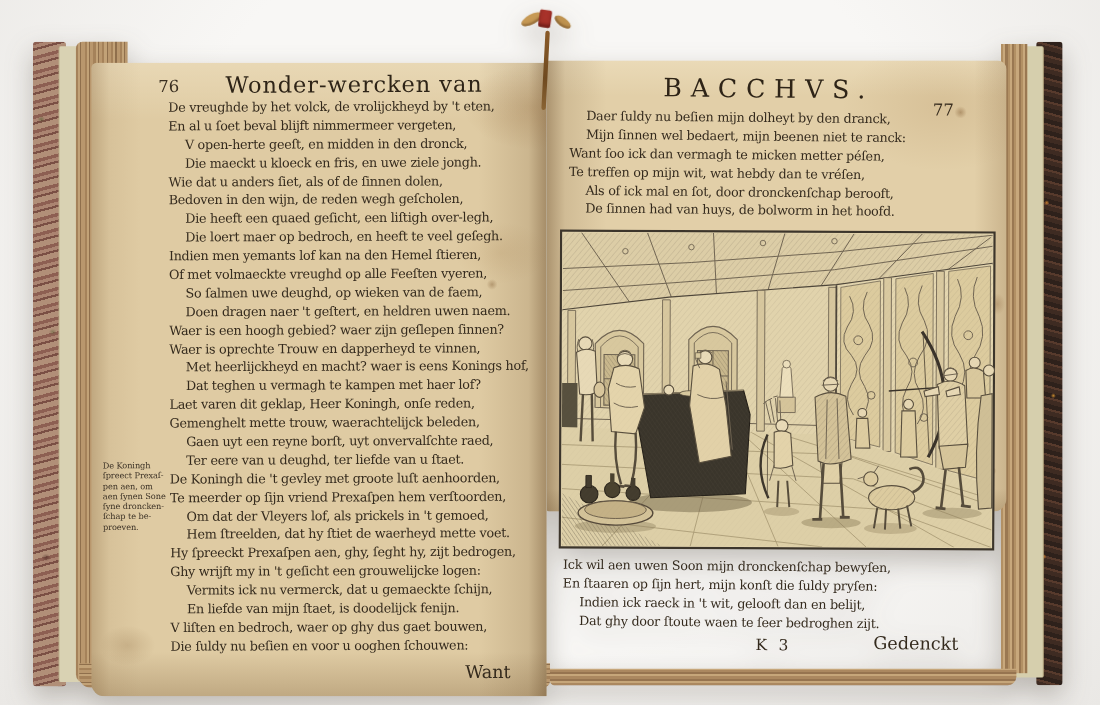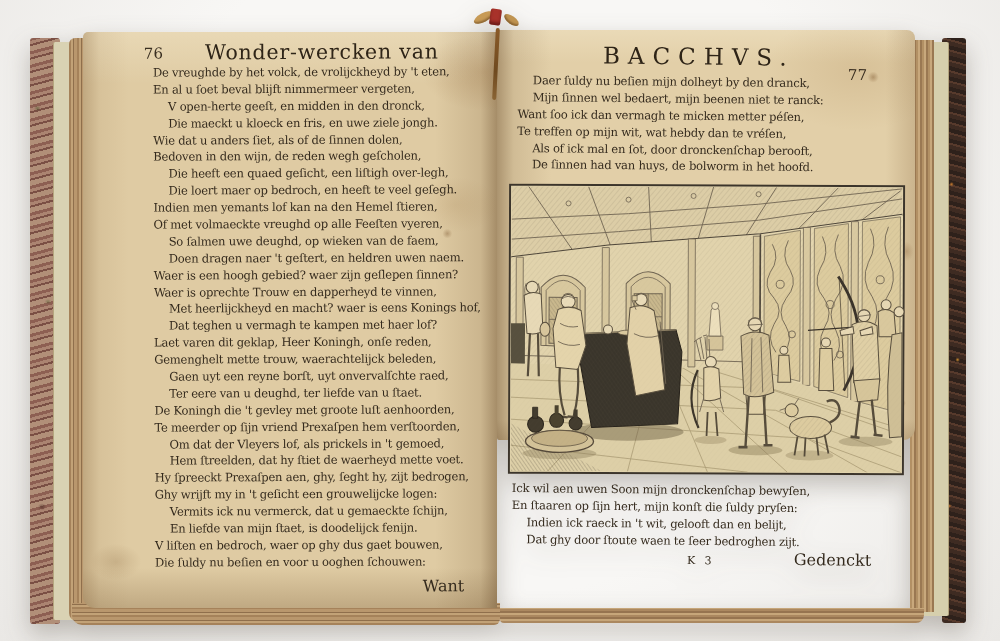--- a/index.html
+++ b/index.html
@@ -34,21 +34,21 @@
   .endpaper-right{left:894px;top:16px;width:26px;height:574px;background:#d6cfad;
     border-right:1px solid #b2a37d;border-radius:2px;}
   .stack-right{left:882px;top:14px;width:24px;height:572px;
     background:repeating-linear-gradient(90deg,#b29064 0 2px,#c8a87c 2px 4px,#9a7852 4px 6px);}
   .stack-bottom-left{left:44px;top:577px;width:428px;height:22px;border-radius:0 0 6px 10px;
     background:repeating-linear-gradient(0deg,#a5825a 0 2px,#c2a277 2px 4px,#8f6f4c 4px 5px,#b9976d 5px 8px);}
   .stack-bottom-right{left:472px;top:582px;width:424px;height:15px;border-radius:0 0 8px 4px;
     background:repeating-linear-gradient(0deg,#ab8860 0 2px,#c6a67a 2px 4px,#967450 4px 6px);}
 
   
-  .page{position:absolute;}
+  .page{position:absolute;margin-top:25px;}
   .page-left{left:55px;top:6px;width:414px;height:576px;border-radius:5px 0 0 12px;
     background:
       radial-gradient(90px 55px at 97% 7%, rgba(146,104,58,.26), transparent 70%),
       radial-gradient(60px 40px at 90% 30%, rgba(150,110,60,.14), transparent 70%),
       radial-gradient(36px 26px at 8% 92%, rgba(120,85,45,.20), transparent 70%),
       radial-gradient(7px 7px at 88% 35%, rgba(110,70,30,.35), transparent 70%),
       linear-gradient(90deg, rgba(120,85,45,.30) 0%, rgba(120,85,45,.08) 4%, rgba(0,0,0,0) 11%),
       linear-gradient(270deg, rgba(95,65,32,.45) 0%, rgba(100,70,35,.16) 4%, rgba(0,0,0,0) 15%),
       linear-gradient(0deg, rgba(110,80,45,.28) 0%, transparent 7%),
       linear-gradient(180deg, rgba(255,246,222,.30) 0%, transparent 9%),
@@ -85,21 +85,21 @@
     font-size:20.5px;letter-spacing:0.8px;color:#2e2417;}
   .runtitle-right{position:absolute;left:52px;top:12px;width:300px;text-align:center;
     font-size:23px;letter-spacing:8px;color:#2e2417;}
   .verse{position:absolute;}
   .vl{font-size:11.6px;line-height:16.9px;height:16.9px;white-space:nowrap;
     letter-spacing:-0.25px;color:#342a1d;}
   .vl.ind{padding-left:15px;}
   .mnote{position:absolute;width:60px;font-size:7.5px;line-height:9.3px;
     white-space:pre-line;letter-spacing:-0.1px;color:#3c3226;}
   .catchword{position:absolute;font-size:16px;color:#342a1d;}
-  .signature{position:absolute;font-size:11px;letter-spacing:3px;color:#342a1d;}
+  .signature{position:absolute;font-size:14px;letter-spacing:3px;color:#342a1d;}
 
   .engraving{position:absolute;left:11px;top:154px;width:397px;height:291px;
     transform:rotate(0.25deg);}
   .engraving .fg{stroke:#594f3e;stroke-width:1;}
   .engraving .ln{stroke:#6f6452;stroke-width:0.9;fill:none;}
 </style>
 </head>
 <body>
 
 <div class="stage">
@@ -112,20 +112,27 @@
     <div class="endpaper-right"></div>
     <div class="stack-right"></div>
     <div class="stack-bottom-left"></div>
     <div class="stack-bottom-right"></div>
 
     <div class="page page-left">
       <div class="pl-content">
         <div class="pageno" style="left:62px;top:12px;">76</div>
         <div class="runtitle-left">Wonder-wercken van</div>
 
+        <div class="mnote" style="left:10px;top:361px;">De Koningh
+ſpreect Prexaſ-
+pen aen, om
+aen ſynen Sone
+ſyne droncken-
+ſchap te be-
+proeven.</div>
 
         <div class="verse" style="left:71px;top:32px;" id="verse-left">
             <div class="vl">De vreughde by het volck, de vrolijckheyd by 't eten,</div>
             <div class="vl">En al u ſoet beval blijft nimmermeer vergeten,</div>
             <div class="vl ind">V open-herte geeſt, en midden in den dronck,</div>
             <div class="vl ind">Die maeckt u kloeck en fris, en uwe ziele jongh.</div>
             <div class="vl">Wie dat u anders ſiet, als of de ſinnen dolen,</div>
             <div class="vl">Bedoven in den wijn, de reden wegh geſcholen,</div>
             <div class="vl ind">Die heeft een quaed geſicht, een liſtigh over-legh,</div>
             <div class="vl ind">Die loert maer op bedroch, en heeft te veel geſegh.</div>

